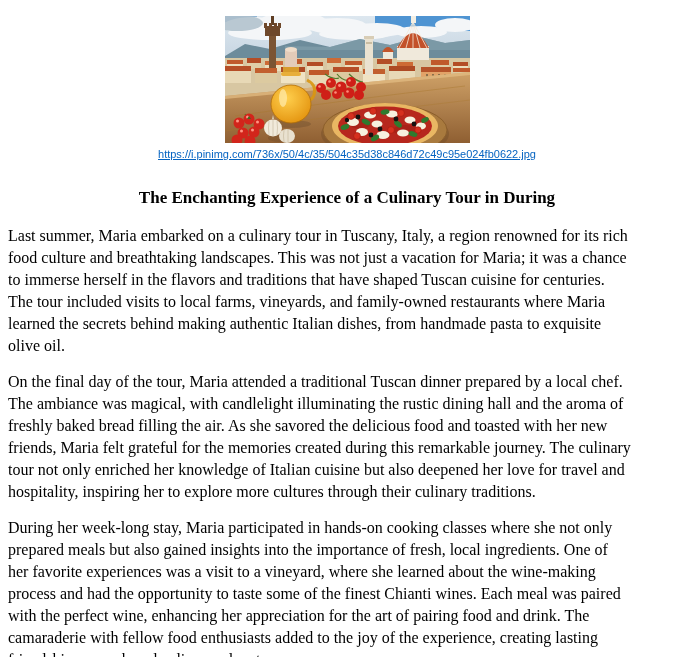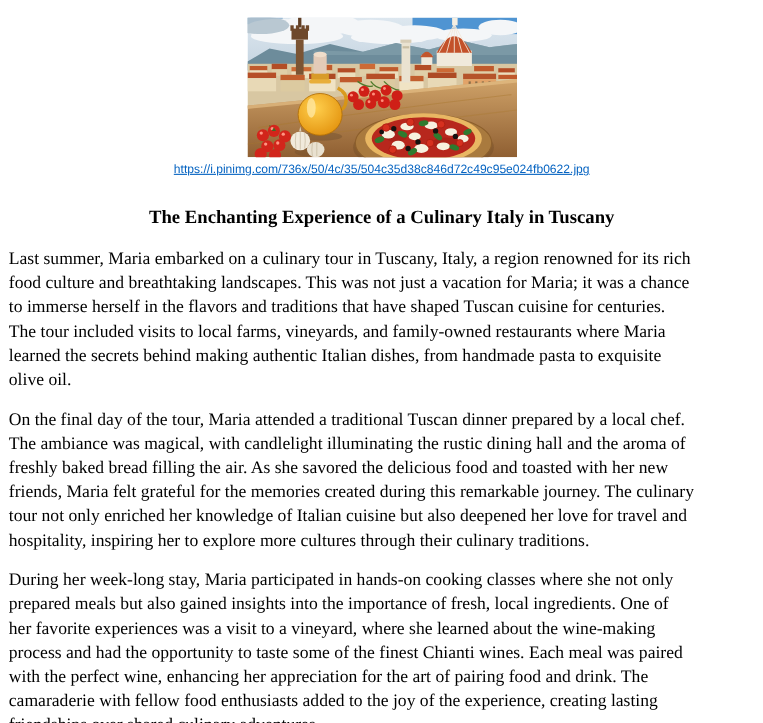--- a/index.html
+++ b/index.html
@@ -290,21 +290,21 @@
             <circle cx="193" cy="114" r="3.2"></circle>
         </g>
       </g>
     </svg>
 
     <figcaption class="caption">
       <a href="#">https://i.pinimg.com/736x/50/4c/35/504c35d38c846d72c49c95e024fb0622.jpg</a>
     </figcaption>
   </figure>
 
-  <h1 class="title">The Enchanting Experience of a Culinary Italy in Tuscany</h1>
+  <h1 class="title">The Enchanting Experience of a Culinary Tour in During</h1>
 
   <p class="body-paragraph">Last summer, Maria embarked on a culinary tour in Tuscany, Italy, a region renowned for its rich
 food culture and breathtaking landscapes. This was not just a vacation for Maria; it was a chance
 to immerse herself in the flavors and traditions that have shaped Tuscan cuisine for centuries.
 The tour included visits to local farms, vineyards, and family-owned restaurants where Maria
 learned the secrets behind making authentic Italian dishes, from handmade pasta to exquisite
 olive oil.</p>
   <p class="body-paragraph">On the final day of the tour, Maria attended a traditional Tuscan dinner prepared by a local chef.
 The ambiance was magical, with candlelight illuminating the rustic dining hall and the aroma of
 freshly baked bread filling the air. As she savored the delicious food and toasted with her new

